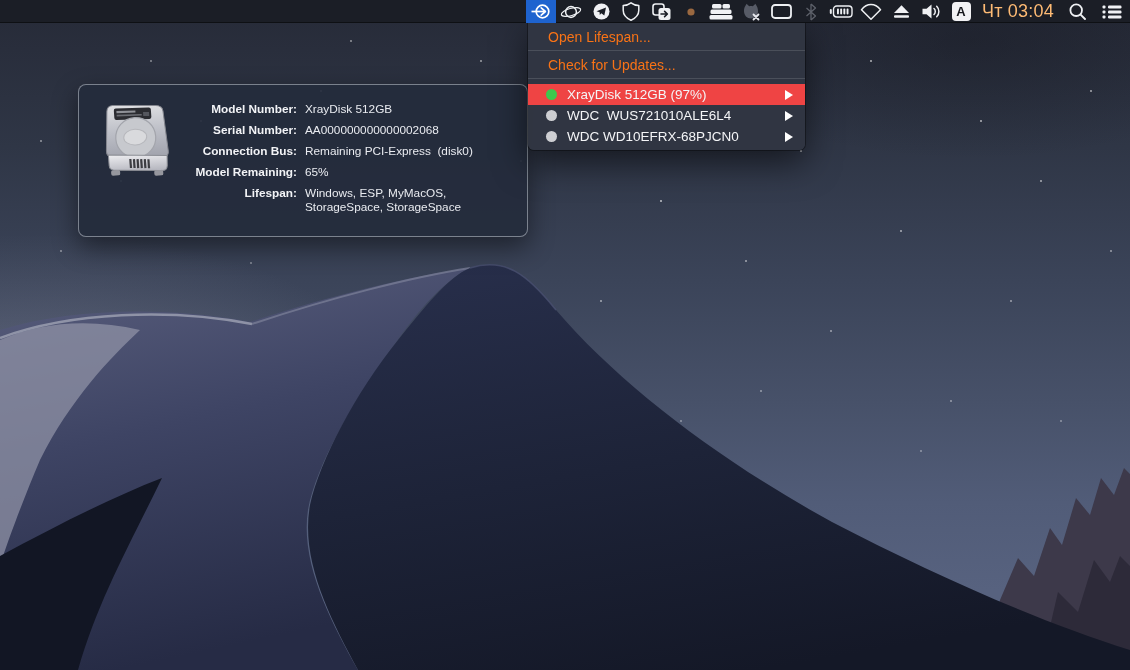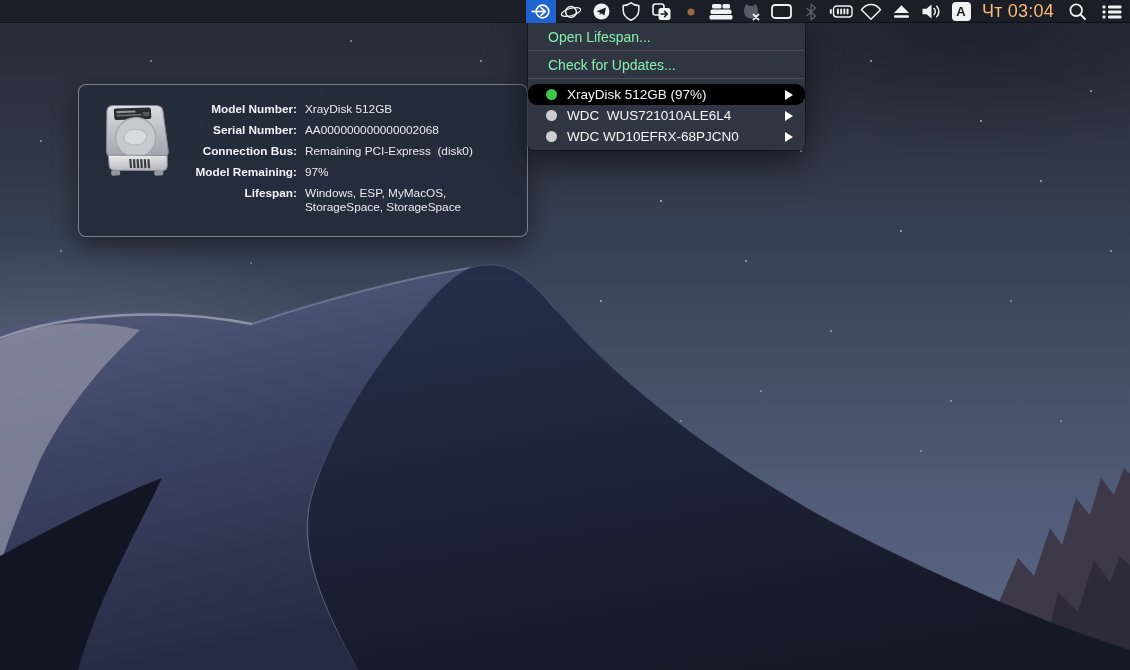--- a/index.html
+++ b/index.html
@@ -42,21 +42,21 @@
     font-size:13px; font-weight:bold; display:flex; align-items:center; justify-content:center; }
   .dim { opacity:.45; }
 
   
   .menu {
     position:absolute; left:528px; top:23px; width:277px; z-index:25;
     background:rgba(49,54,66,0.97); border-radius:0 0 6px 6px;
     box-shadow:0 12px 34px rgba(0,0,0,.55), 0 0 0 1px rgba(0,0,0,.35);
     padding-bottom:3px; overflow:hidden;
   }
-  .menu-item { height:28px; line-height:28px; padding-left:20px; color:#86efac; font-size:14px;
+  .menu-item { height:28px; line-height:28px; padding-left:20px; color:#f97316; font-size:14px;
     border-bottom:1px solid rgba(255,255,255,.13); white-space:pre-wrap; }
   .menu-sep { height:5px; }
   .disk-row { height:21px; display:flex; align-items:center; padding-left:18px; color:#f4f5f7; font-size:13.5px; }
   .disk-dot { width:11px; height:11px; border-radius:50%; flex:0 0 auto; }
   .disk-label { margin-left:10px; white-space:pre-wrap; }
   .submenu-arrow { margin-left:auto; margin-right:12px; width:0; height:0;
     border-top:5px solid transparent; border-bottom:5px solid transparent; border-left:8px solid #fff; }
 
   
   .panel {
@@ -222,21 +222,21 @@
           <rect x="6" y="6.5" width="13.5" height="3" rx="1.2"></rect>
       </svg>
     </div>
   </div>
 </div>
 
 <div class="menu">
   <div class="menu-item">Open Lifespan...</div>
   <div class="menu-item">Check for Updates...</div>
   <div class="menu-sep"></div>
-  <div class="disk-row" style="background-color: #000000; border-radius: 9px;">
+  <div class="disk-row" style="background-color: #ef4444;">
     <span class="disk-dot" style="background-color: rgb(61, 200, 77);"></span>
     <span class="disk-label">XrayDisk 512GB (97%)</span>
     <span class="submenu-arrow"></span>
   </div>
   <div class="disk-row">
     <span class="disk-dot" style="background-color: rgb(205, 206, 210);"></span>
     <span class="disk-label">WDC  WUS721010ALE6L4</span>
     <span class="submenu-arrow"></span>
   </div>
   <div class="disk-row">
@@ -292,20 +292,20 @@
     <div class="kv-row">
       <span class="kv-label">Serial Number:</span>
       <span class="kv-value">AA000000000000002068</span>
     </div>
     <div class="kv-row">
       <span class="kv-label">Connection Bus:</span>
       <span class="kv-value">Remaining PCI-Express  (disk0)</span>
     </div>
     <div class="kv-row">
       <span class="kv-label">Model Remaining:</span>
-      <span class="kv-value">97%</span>
+      <span class="kv-value">65%</span>
     </div>
     <div class="kv-row">
       <span class="kv-label">Lifespan:</span>
       <span class="kv-value" style="max-width:238px">Windows, ESP, MyMacOS, StorageSpace, StorageSpace</span>
     </div>
   </div>
 </div>
 
 </body></html>

